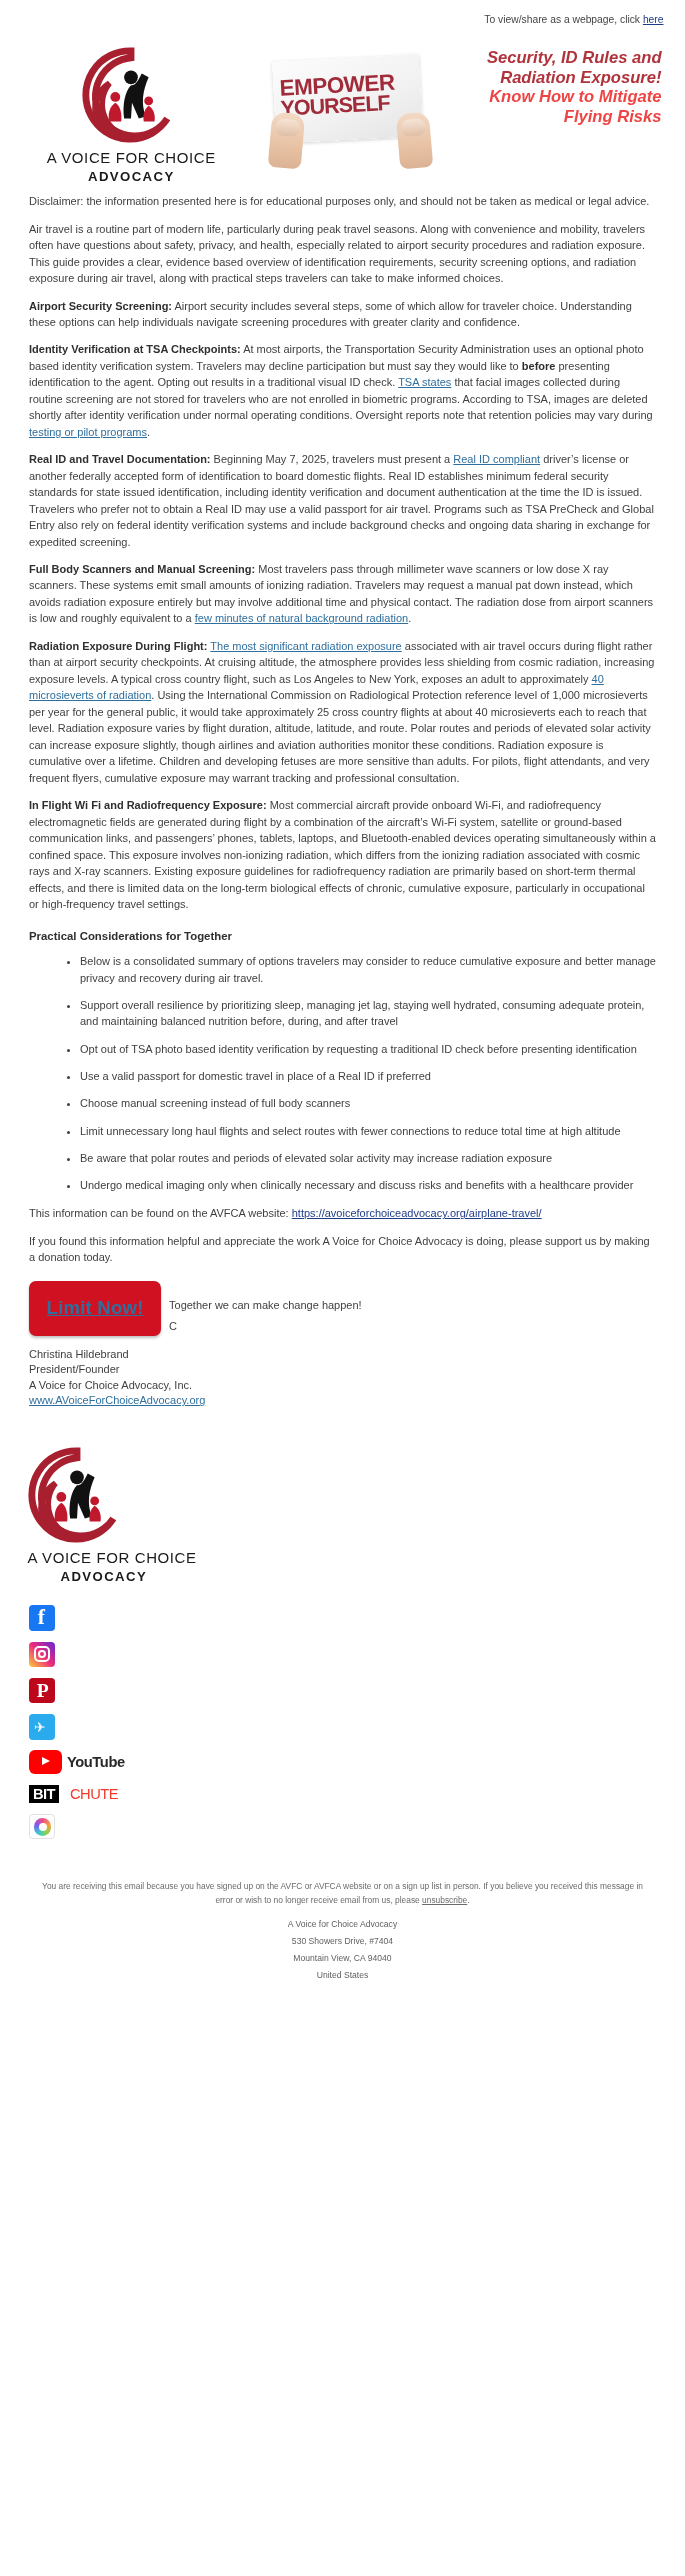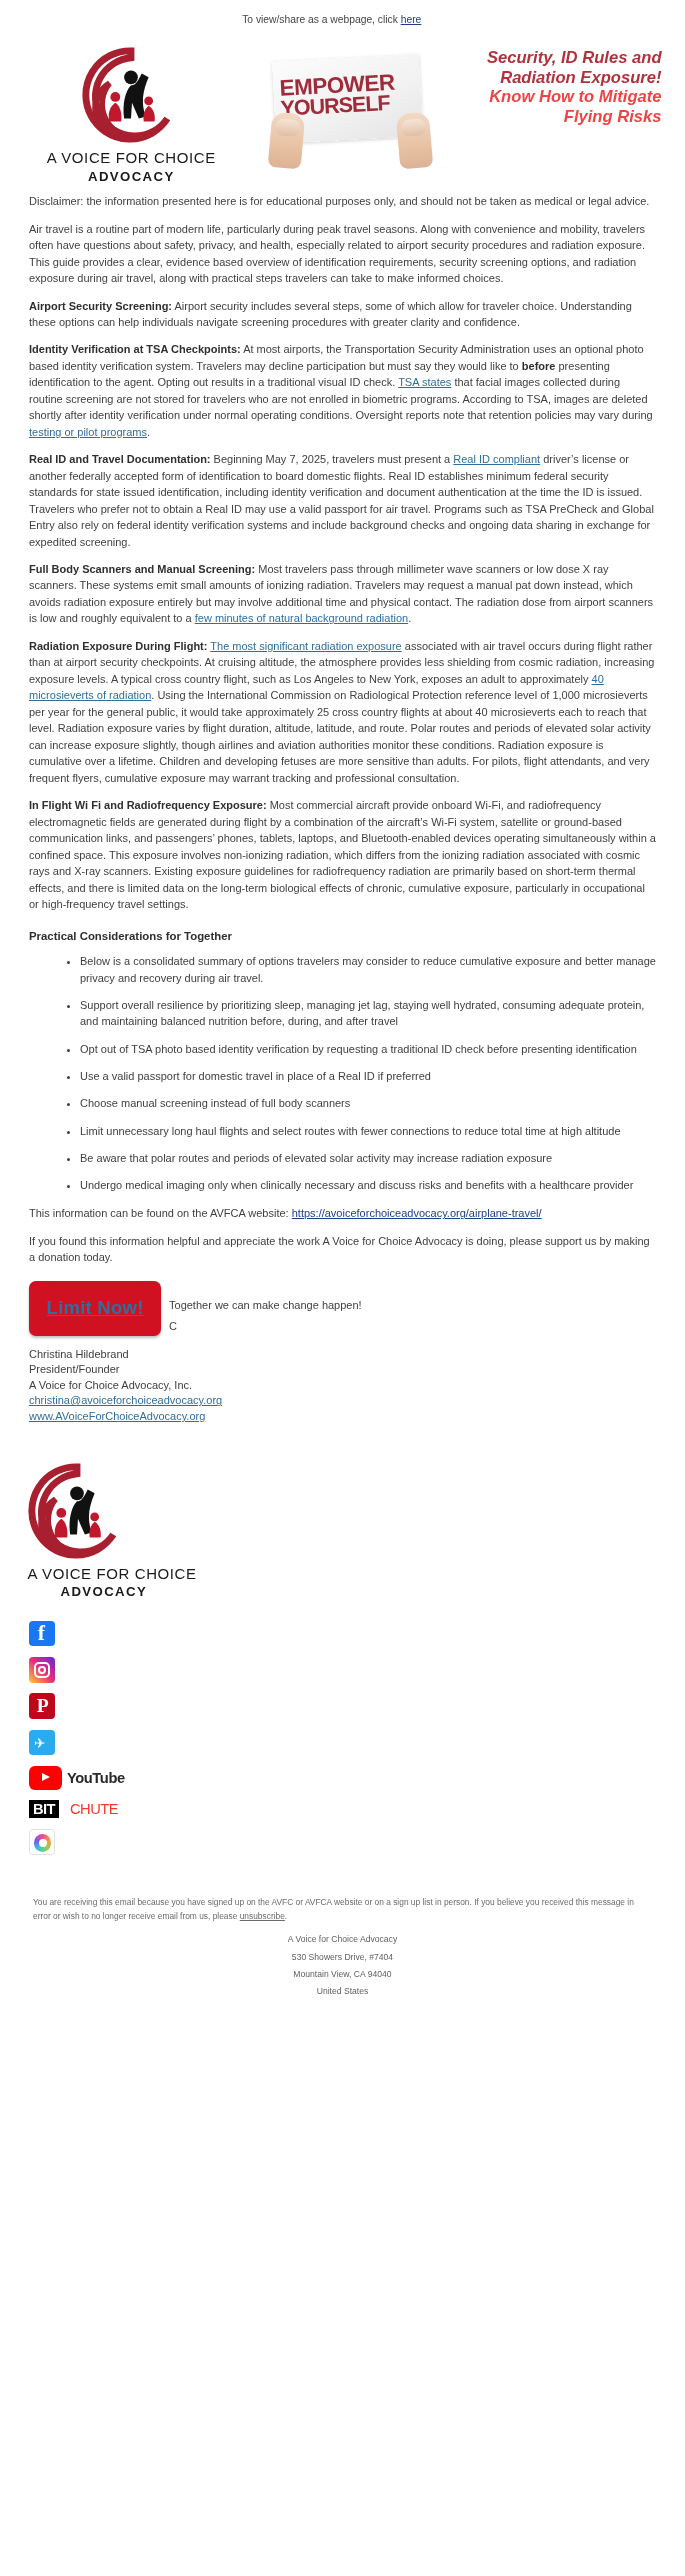--- a/index.html
+++ b/index.html
@@ -7,21 +7,21 @@
   body {
     width: 685px;
     background: #ffffff;
     font-family: "Liberation Sans", sans-serif;
     color: #3b3b3b;
   }
   .page { width:685px; position:relative; }
 
   
   .viewbar {
-    text-align: center;
+    text-align: right;
     padding: 13.7px 21.5px 5.9px 0;
     font-size: 10.3px;
     color: #444;
   }
   .viewbar a { color:#1f3c88; text-decoration: underline; }
 
   
   .header {
     display:flex;
     align-items: flex-start;
@@ -156,21 +156,21 @@
   }
   .sq.gab .gi { position:absolute; left:8.8px; top:8.8px; width:7.8px; height:7.8px; background:#fff; border-radius:50%; }
 
   
   .fine {
     margin-top: 25.5px;
     padding: 15.7px 33px 7.8px 33px;
     font-size: 8.4px;
     line-height: 1.65;
     color: #6b6b6b;
-    text-align: left;
+    text-align: center;
   }
   .fine a { color:#6b6b6b; text-decoration: underline; }
   .addr {
     text-align:center;
     font-size: 8.6px;
     line-height: 2.0;
     color: #5f5f5f;
     padding-bottom: 19.6px;
   }
 </style>
@@ -278,21 +278,20 @@
       <div class="donate-side">
         <div>Together we can make change happen!</div>
         <div>C</div>
       </div>
     </div>
 
     <div class="sig">
       <div>Christina Hildebrand</div>
       <div>President/Founder</div>
       <div>A Voice for Choice Advocacy, Inc.</div>
-      <div><a href="#">christina@avoiceforchoiceadvocacy.org</a></div>
       <div><a href="#">www.AVoiceForChoiceAdvocacy.org</a></div>
     </div>
   </div>
 
   <div class="footer-logo">
     <div class="logo-mark">
       <svg width="102" height="102" viewBox="0 0 104 104" aria-hidden="true">
         <path d="M52 7 A45 45 0 1 0 89 76 A40 40 0 1 1 52 14 Z" fill="none" stroke="#a8202f" stroke-width="7" stroke-linecap="round"></path>
         <path d="M30 40 A30 30 0 0 0 52 95 A34 34 0 0 1 30 40 Z" fill="none" stroke="#a8202f" stroke-width="6"></path>
         <circle cx="52" cy="34" r="7" fill="#111"></circle>

